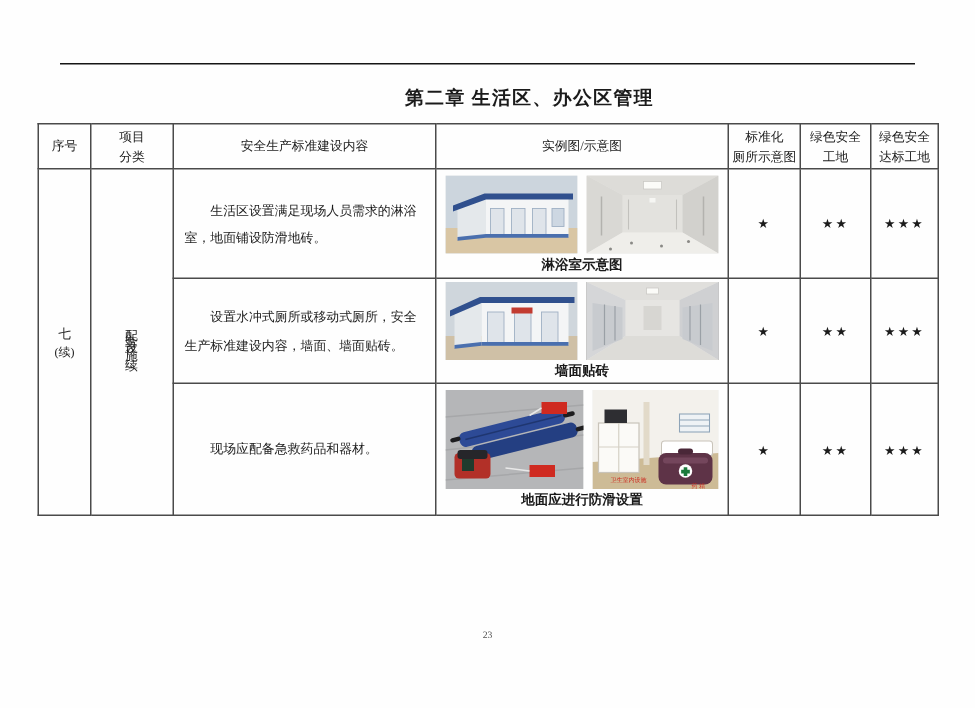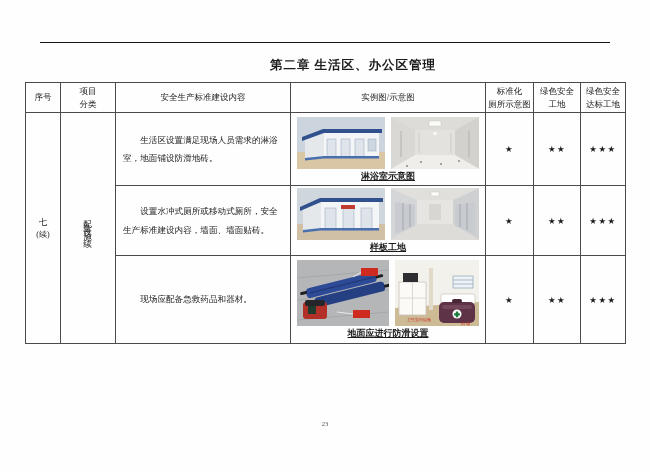--- a/index.html
+++ b/index.html
@@ -16,21 +16,21 @@
   tr.hdr-row{height:30px;}
   tr.r1{height:73px;}
   tr.r2{height:70px;}
   tr.r3{height:88px;}
   .hdr{line-height:1.45;}
   .serial-cell .l1{display:block;}
   .serial-cell .l2{display:block;font-size:8px;}
   .category-text{writing-mode:vertical-rl;letter-spacing:4px;font-size:8.5px;display:inline-block;}
   td.content-cell{text-align:left;padding:2px 7px;margin-top:19px;}
   .content-text{text-indent:2em;line-height:2.15;font-size:8.6px;}
-  td.example-cell{padding:2px 0;text-decoration:underline;}
+  td.example-cell{padding:2px 0;}
   .img-pair{display:flex;justify-content:center;align-items:flex-end;gap:6px;}
   .caption{font-size:9px;font-weight:600;margin-top:2px;text-align:center;line-height:1.2;}
   .stars{font-size:8.5px;letter-spacing:1.5px;white-space:nowrap;}
   .shot{display:block;background:#eee;}
   .page-num{position:absolute;left:0;top:420px;width:100%;text-align:center;
     font-size:6.5px;color:#555;}
 </style>
 </head>
 <body>
 
@@ -157,21 +157,21 @@
           <polygon points="88,0 62,12 62,36 88,52" fill="#cfd0d2"></polygon>
           <polygon points="4,14 24,17 24,38 4,46" fill="#c8cbcf"></polygon>
           <line x1="12" y1="15" x2="12" y2="42" stroke="#9aa0a6" stroke-width="0.8"></line>
           <line x1="19" y1="16" x2="19" y2="39" stroke="#9aa0a6" stroke-width="0.8"></line>
           <polygon points="84,14 64,17 64,38 84,46" fill="#c8cbcf"></polygon>
           <line x1="76" y1="15" x2="76" y2="42" stroke="#9aa0a6" stroke-width="0.8"></line>
           <line x1="69" y1="16" x2="69" y2="39" stroke="#9aa0a6" stroke-width="0.8"></line>
           <rect x="40" y="4" width="8" height="4" fill="#fbfbf8" stroke="#c9c8c4" stroke-width="0.5"></rect>
         </svg>
       </div>
-      <div class="caption">样板工地</div>
+      <div class="caption">墙面贴砖</div>
     </td>
     <td class="stars">★</td>
     <td class="stars">★★</td>
     <td class="stars">★★★</td>
   </tr>
 
   <tr class="r3">
     <td class="content-cell">
       <div class="content-text">现场应配备急救药品和器材。</div>
     </td>

